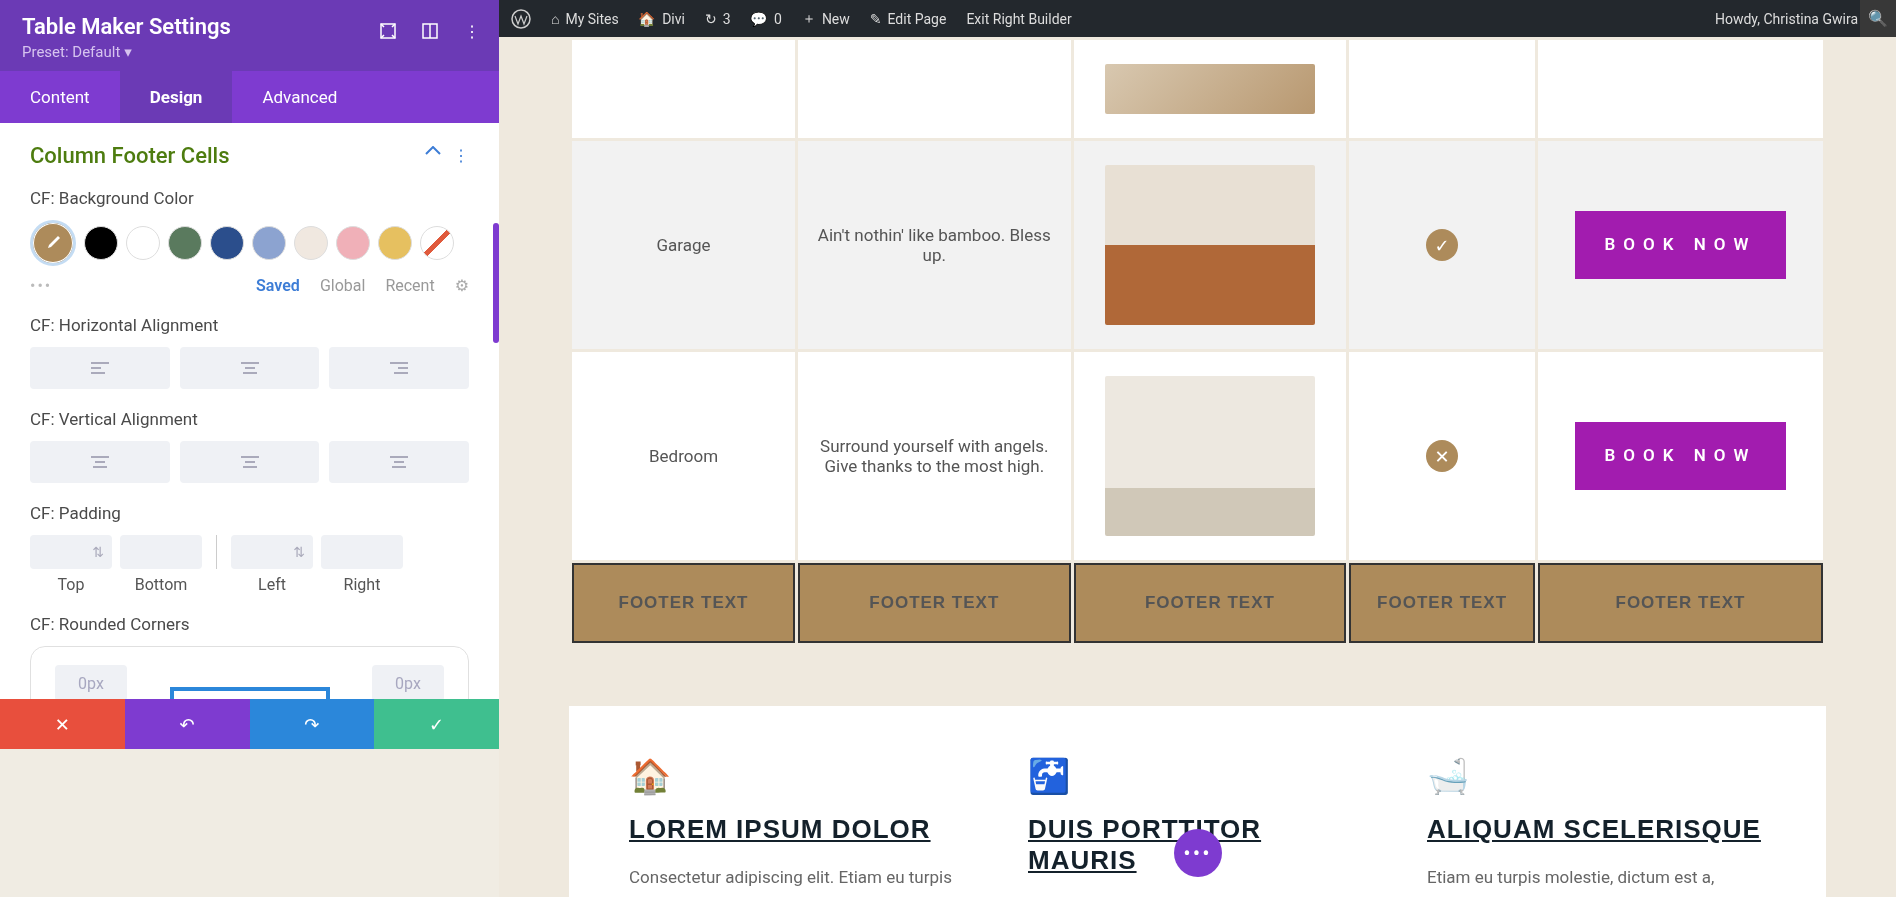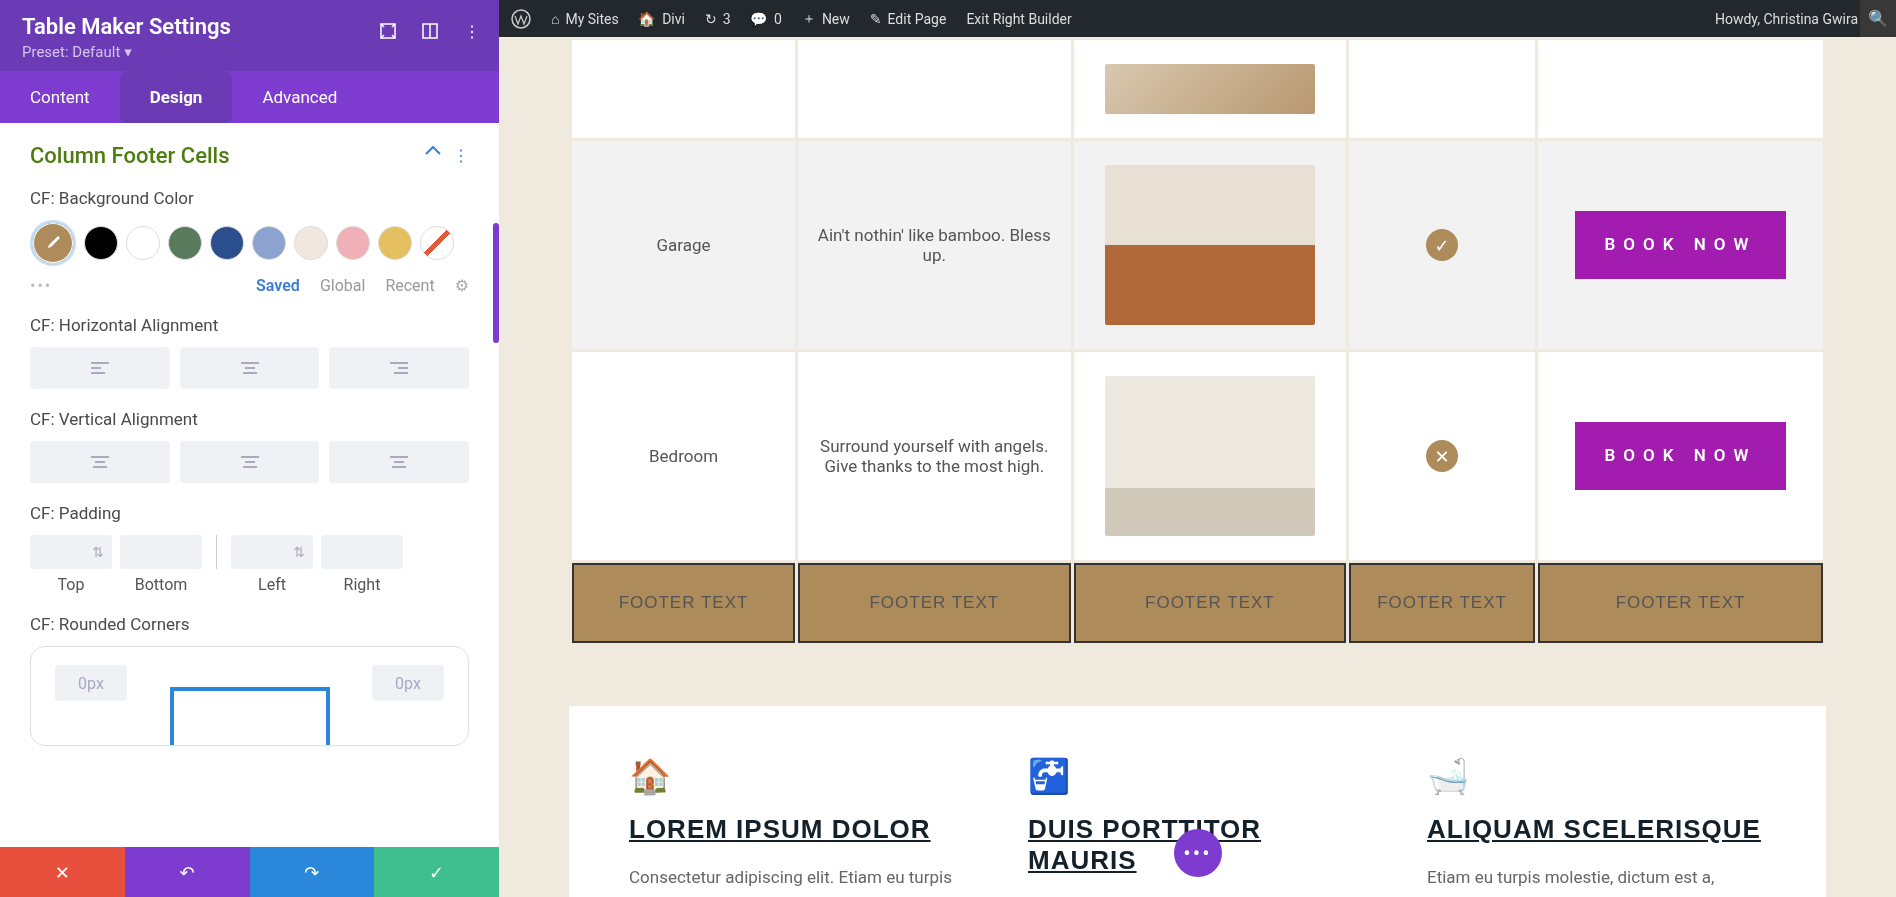--- a/index.html
+++ b/index.html
@@ -1,27 +1,27 @@
 <!DOCTYPE html>
 <html><head>
 <meta charset="utf-8">
 <style>
 * { margin: 0; padding: 0; box-sizing: border-box; font-family: -apple-system, BlinkMacSystemFont, "Segoe UI", Roboto, sans-serif; }
 body { width: 1896px; height: 897px; overflow: hidden; position: relative; background: #f0ece3; }
 
 
-.settings-panel { position: absolute; left: 0; top: 0; width: 499px; height: 897px; background: #fff; display: flex; flex-direction: column; z-index: 10; }
+.settings-panel { position: absolute; left: 0; top: 0; width: 499px; height: 749px; background: #fff; display: flex; flex-direction: column; z-index: 10; }
 .panel-header { background: #6b3ab5; color: #fff; padding: 14px 22px 10px; position: relative; }
 .panel-title { font-size: 22px; font-weight: 600; }
 .panel-preset { font-size: 15px; color: #d6c3ef; margin-top: 4px; display: flex; align-items: center; gap: 4px; cursor: pointer; }
 .header-icons { position: absolute; right: 18px; top: 22px; display: flex; gap: 24px; }
 .header-icons span { width: 18px; height: 18px; cursor: pointer; display: flex; align-items: center; justify-content: center; }
 
 .panel-tabs { display: flex; background: #7e3bd0; }
-.panel-tab { flex: none; padding: 16px 30px; color: #fff; font-size: 17px; cursor: pointer; border-radius: 7px; }
+.panel-tab { flex: none; padding: 16px 30px; color: #fff; font-size: 17px; cursor: pointer; }
 .panel-tab.active { background: #6b3ab5; font-weight: bold; }
 
 .panel-body { flex: 1; overflow-y: auto; padding: 20px 30px; position: relative; }
 .scroll-indicator { position: absolute; right: 0; top: 100px; width: 6px; height: 120px; background: #7e3bd0; border-radius: 3px; }
 
 .section-header { display: flex; align-items: center; justify-content: space-between; margin-bottom: 20px; }
 .section-title { color: #4d7c0f; font-size: 22px; font-weight: 500; }
 .section-actions { display: flex; gap: 12px; color: #3d7dd6; }
 
 .option-label { color: #4a4a4a; font-size: 17px; margin-bottom: 12px; margin-top: 20px; }
@@ -79,21 +79,21 @@
 .preview-inner { padding: 0 70px; }
 
 .data-table { width: 100%; border-collapse: separate; border-spacing: 3px 3px; }
 .data-table td { background: #fff; padding: 24px 16px; vertical-align: middle; text-align: center; font-size: 17px; color: #555; }
 .data-table tr.alt td { background: #f2f2f2; }
 .img-cell { width: 210px; height: 160px; background: linear-gradient(135deg,#d8c8b0,#b89870); display:block; margin:0 auto; border-radius:2px; }
 .img-cell.sofa { background: linear-gradient(180deg,#e8e0d4 50%,#b06838 50%);}
 .img-cell.desk { background: linear-gradient(180deg,#ede8e0 70%,#d0c8b8 70%);}
 .chk-circle { width: 32px; height: 32px; border-radius: 50%; background: #ad8b5b; color:#fff; display:inline-flex; align-items:center; justify-content:center; font-size:18px;}
 .book-btn { background:#a21caf; color:#fff; padding:20px 30px; letter-spacing:8px; font-size:17px; font-weight:600; display:inline-block; cursor:pointer; line-height:1.6;}
-.tfoot-cell { background:#ad8b5b !important; color:#14212b; font-weight:400; font-size:24px; letter-spacing:1px; padding:28px 0 !important; border:2px solid #333; font-family: "Arial Black", sans-serif;}
+.tfoot-cell { background:#ad8b5b !important; color:#14212b; font-weight:700; font-size:24px; letter-spacing:1px; padding:28px 0 !important; border:2px solid #333; font-family: "Arial Black", sans-serif;}
 
 .features { background:#fff; margin-top:60px; padding:50px 60px 0; display:flex; gap:60px;}
 .feature { flex:1; }
 .feature-icon { color:#ad8b5b; font-size:34px; margin-bottom:18px;}
 .feature-title { font-size:26px; font-weight:800; color:#14212b; letter-spacing:1px; margin-bottom:18px; font-family:"Arial Black",sans-serif;text-decoration:underline;}
 .feature-text { color:#666; font-size:17px; line-height:1.7;}
 
 .fab { position:absolute; left:50%; bottom:20px; width:48px; height:48px; border-radius:50%; background:#7e3bd0; color:#fff; display:flex; align-items:center; justify-content:center; font-size:22px; letter-spacing:2px; cursor:pointer; z-index:8; transform:translateX(-50%);}
 
 .search-btn { position:absolute; right:0; top:0; width:36px; height:37px; background:#383838; color:#ccc; display:flex; align-items:center; justify-content:center; z-index:6; cursor:pointer;}

